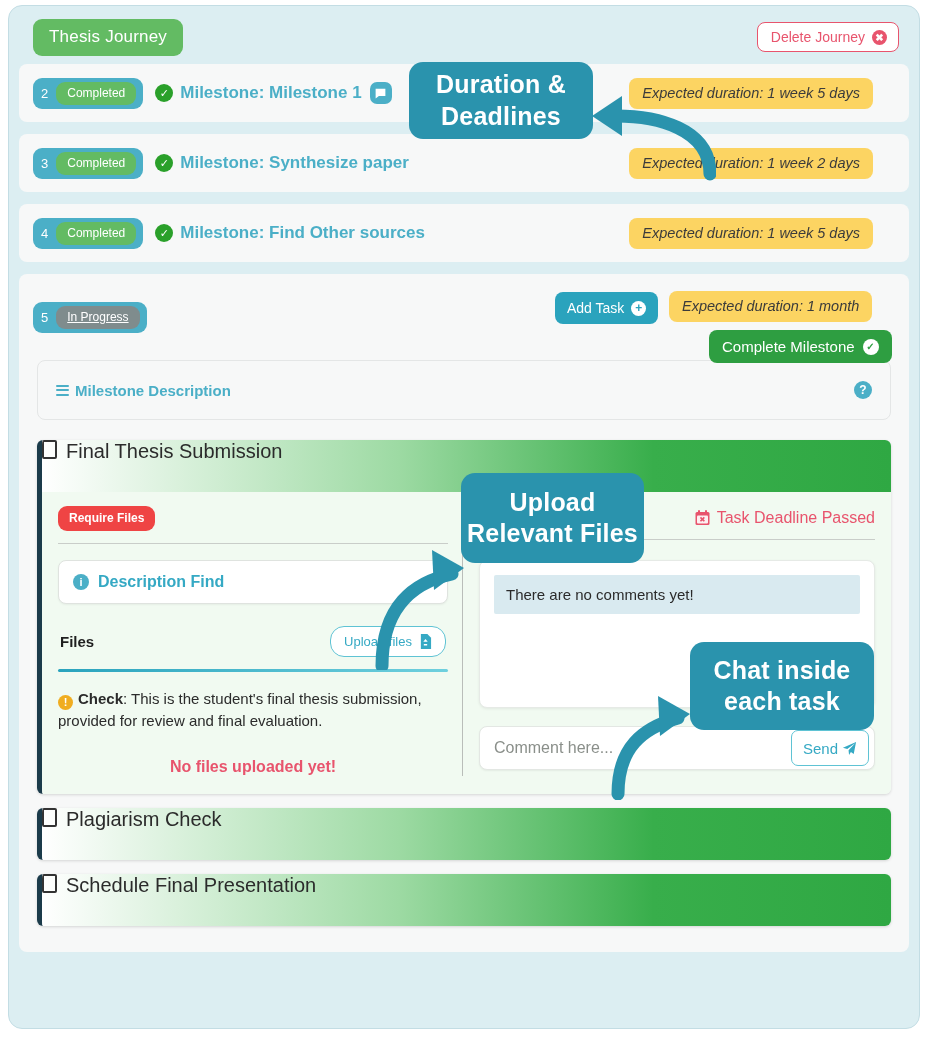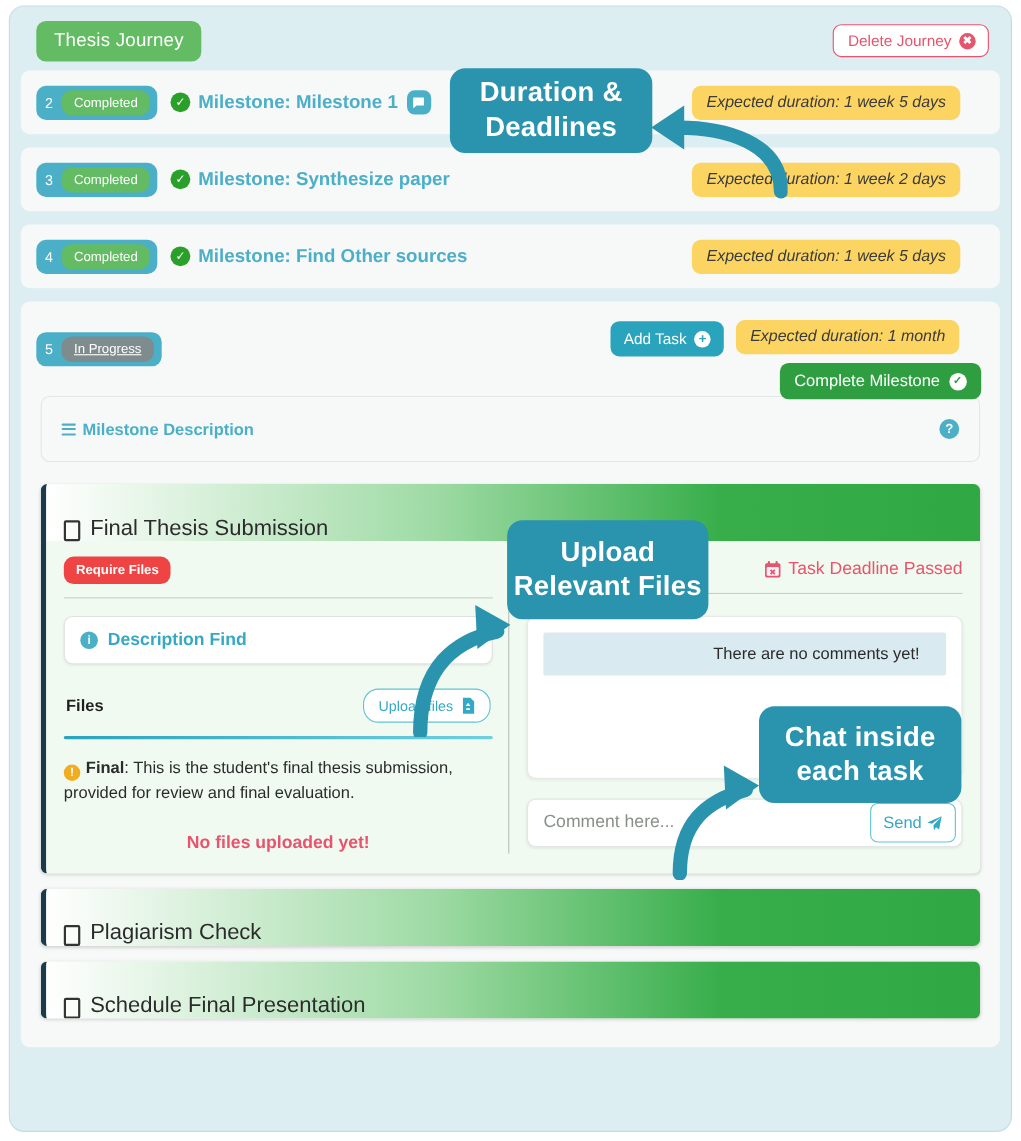--- a/index.html
+++ b/index.html
@@ -185,22 +185,22 @@
   
   .task-card {
     border-radius: 6px;
     margin-bottom: 14px;
     box-shadow: 0 1px 3px rgba(0,0,0,.14);
     overflow: hidden;
     border-left: 5px solid #1b3b4a;
   }
   .task-header {
     height: 52px;
-    display: flex; align-items: flex-end;
-    padding: 0 16px;
+    display: flex; align-items: flex-start;
+    padding: 0 0;
     background: linear-gradient(to right, #ffffff 0%, #9ddaa3 42%, #38ae4b 72%, #2fa843 100%);
     cursor: pointer;
   }
   .task-check {
     width: 15px; height: 19px;
     border: 2px solid #333;
     border-radius: 2px;
     margin-right: 9px;
     flex: none;
     background: transparent;
@@ -301,23 +301,22 @@
     border-radius: 8px;
     height: 148px;
     padding: 14px;
     box-shadow: 0 1px 3px rgba(0,0,0,.07);
     margin-bottom: 18px;
   }
   .no-comments {
     background: #d9eaf0;
     color: #2b2b2b;
     font-size: 15px;
-    padding: 11px 24px;
+    padding: 11px 12px;
     border-radius: 2px;
-    text-align: right;
   }
   .comment-input-row {
     background: #ffffff;
     border: 1px solid #e3e7e3;
     border-radius: 8px;
     height: 44px;
     display: flex; align-items: center;
     padding: 0 5px 0 0;
     box-shadow: 0 1px 2px rgba(0,0,0,.06);
     overflow: hidden;
@@ -473,21 +472,21 @@
                   <span>Upload files</span>
                   <svg width="13" height="15" viewBox="0 0 14 16">
                     <path fill="#35a9c4" d="M2 0h7l4 4v12H2z"></path>
                     <path fill="#fff" d="M5.2 10.6h3.6v1.6H5.2zM7 5.2l2.4 3.2H4.6z"></path>
                   </svg>
                 </button>
               </div>
               <div class="files-underline"></div>
 
               <div class="notice">
-                <span class="warn-circle">!</span><b>Final</b><span>: This is the student's final thesis submission, provided for review and final evaluation.</span>
+                <span class="warn-circle">!</span><b>Check</b><span>: This is the student's final thesis submission, provided for review and final evaluation.</span>
               </div>
 
               <div class="no-files">No files uploaded yet!</div>
             </div>
 
             <div class="col-divider"></div>
 
             <div class="col-right">
               <div class="deadline-passed">
                 <span class="cal-x">

